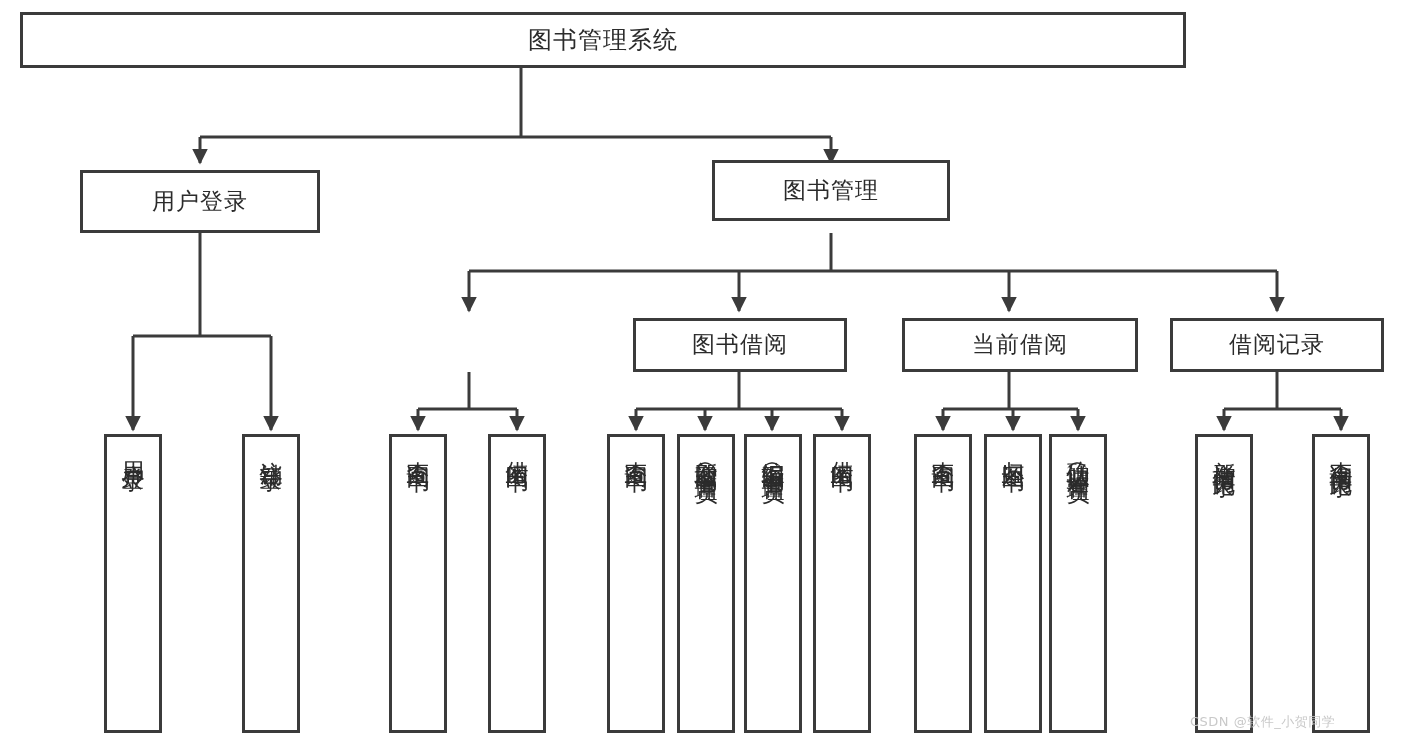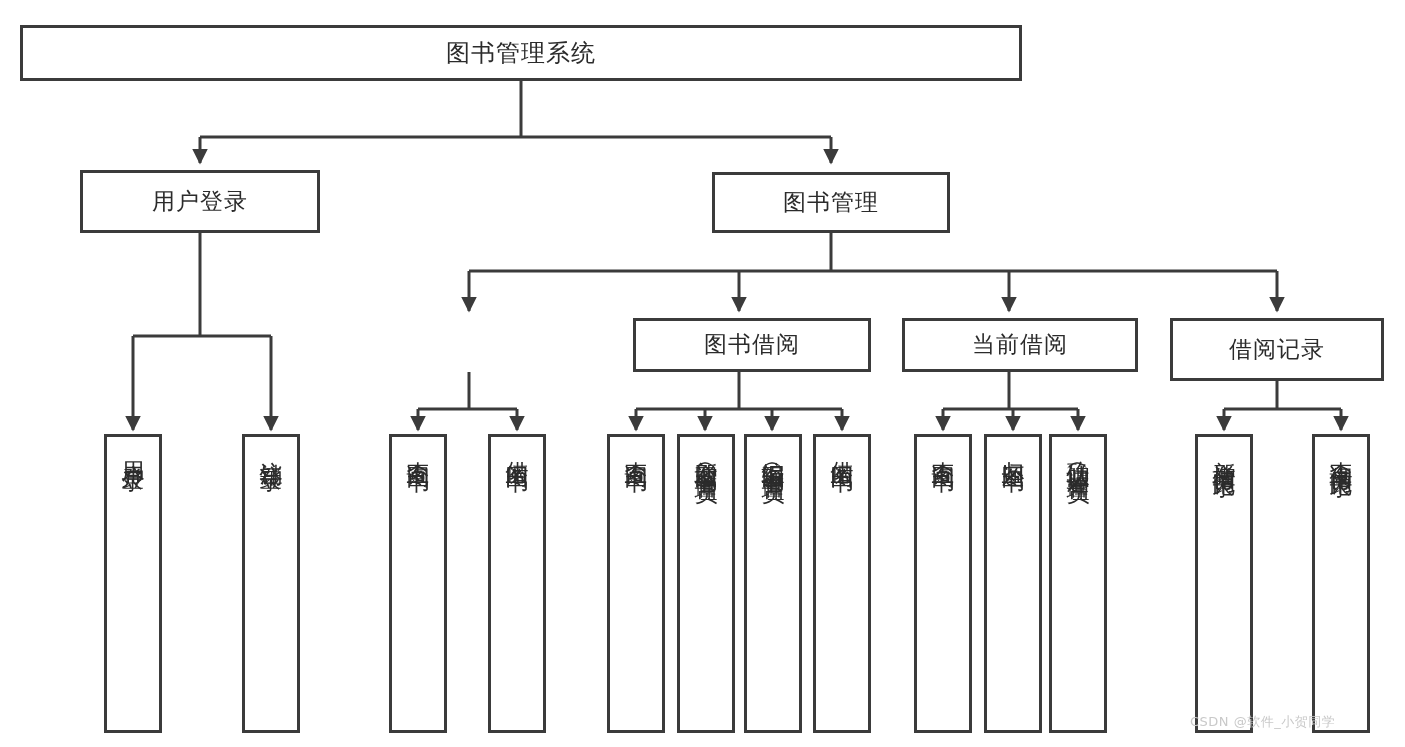--- a/index.html
+++ b/index.html
@@ -121,38 +121,38 @@
       <path d="M 1013 409 L 1013 430" marker-end="url(#arrow)"></path>
       <path d="M 1078 409 L 1078 430" marker-end="url(#arrow)"></path>
 
       <path d="M 1277 372 L 1277 409"></path>
       <path d="M 1224 409 L 1341 409"></path>
       <path d="M 1224 409 L 1224 430" marker-end="url(#arrow)"></path>
       <path d="M 1341 409 L 1341 430" marker-end="url(#arrow)"></path>
     </g>
   </svg>
 
-  <div class="node h root" style="left:20px; top:12px; width:1002px; height:56px;margin-top:13px;">
+  <div class="node h root" style="left:20px; top:12px; width:1166px; height:56px;">
     <span class="label">图书管理系统</span>
   </div>
 
   <div class="node h" style="left:80px; top:170px; width:240px; height:63px;">
     <span class="label">用户登录</span>
   </div>
-  <div class="node h" style="left:712px; top:172px; width:238px; height:61px;">
+  <div class="node h" style="left:712px; top:160px; width:238px; height:61px;">
     <span class="label">图书管理</span>
   </div>
 
-  <div class="node h" style="left:633px; top:318px; width:238px; height:54px;">
+  <div class="node h" style="left:633px; top:318px; width:214px; height:54px;">
     <span class="label">图书借阅</span>
   </div>
   <div class="node h" style="left:902px; top:318px; width:236px; height:54px;">
     <span class="label">当前借阅</span>
   </div>
-  <div class="node h" style="left:1170px; top:318px; width:214px; height:63px;">
+  <div class="node h" style="left:1170px; top:318px; width:214px; height:54px;">
     <span class="label">借阅记录</span>
   </div>
 
   <div class="node v" style="left:104px; top:434px; width:58px; height:299px;">
     <span class="label">用户登录</span>
   </div>
   <div class="node v" style="left:242px; top:434px; width:58px; height:299px;">
     <span class="label">注销登录</span>
   </div>
 

